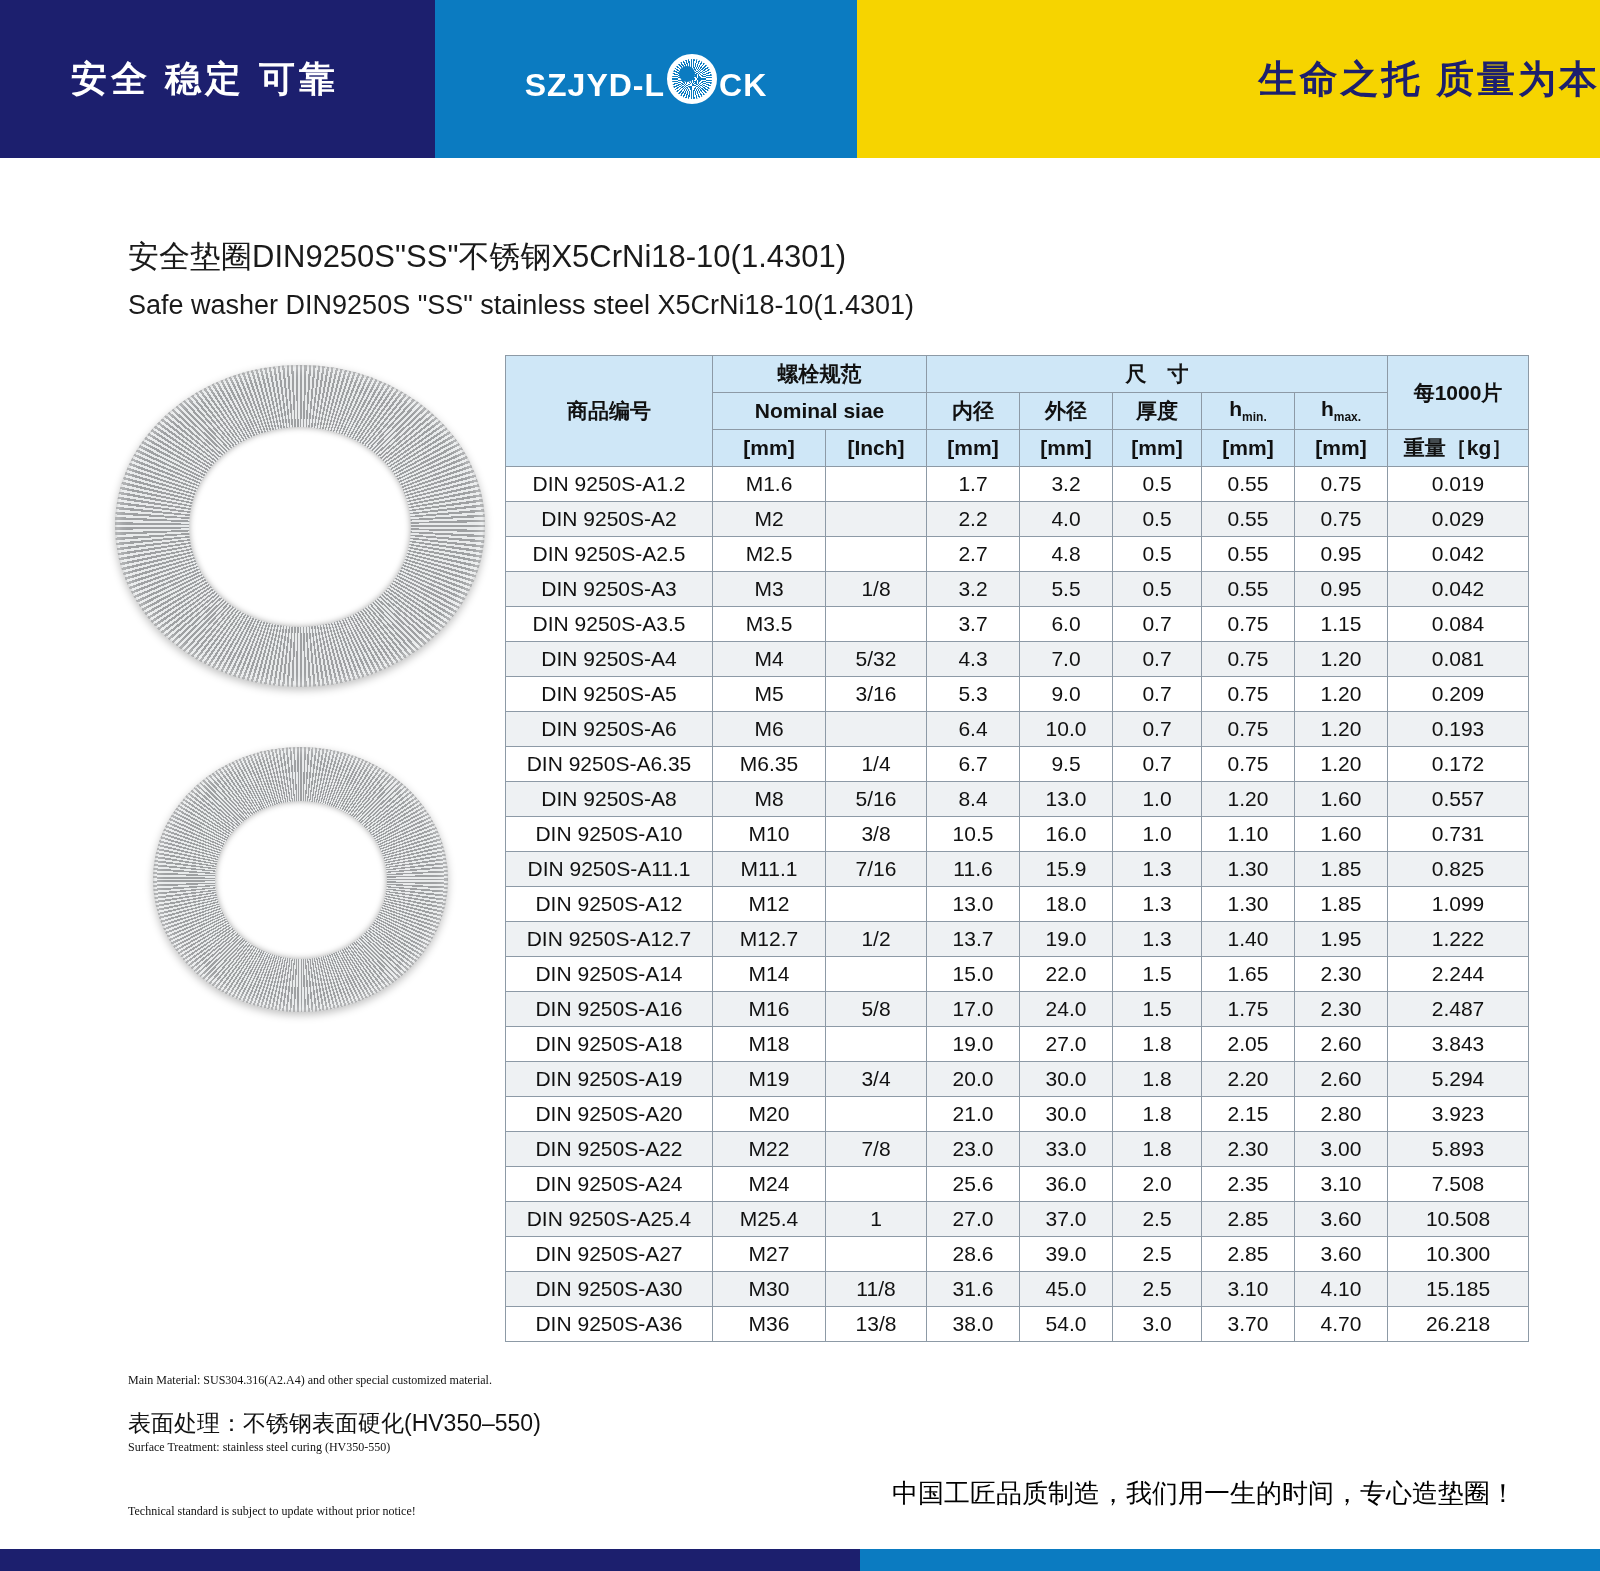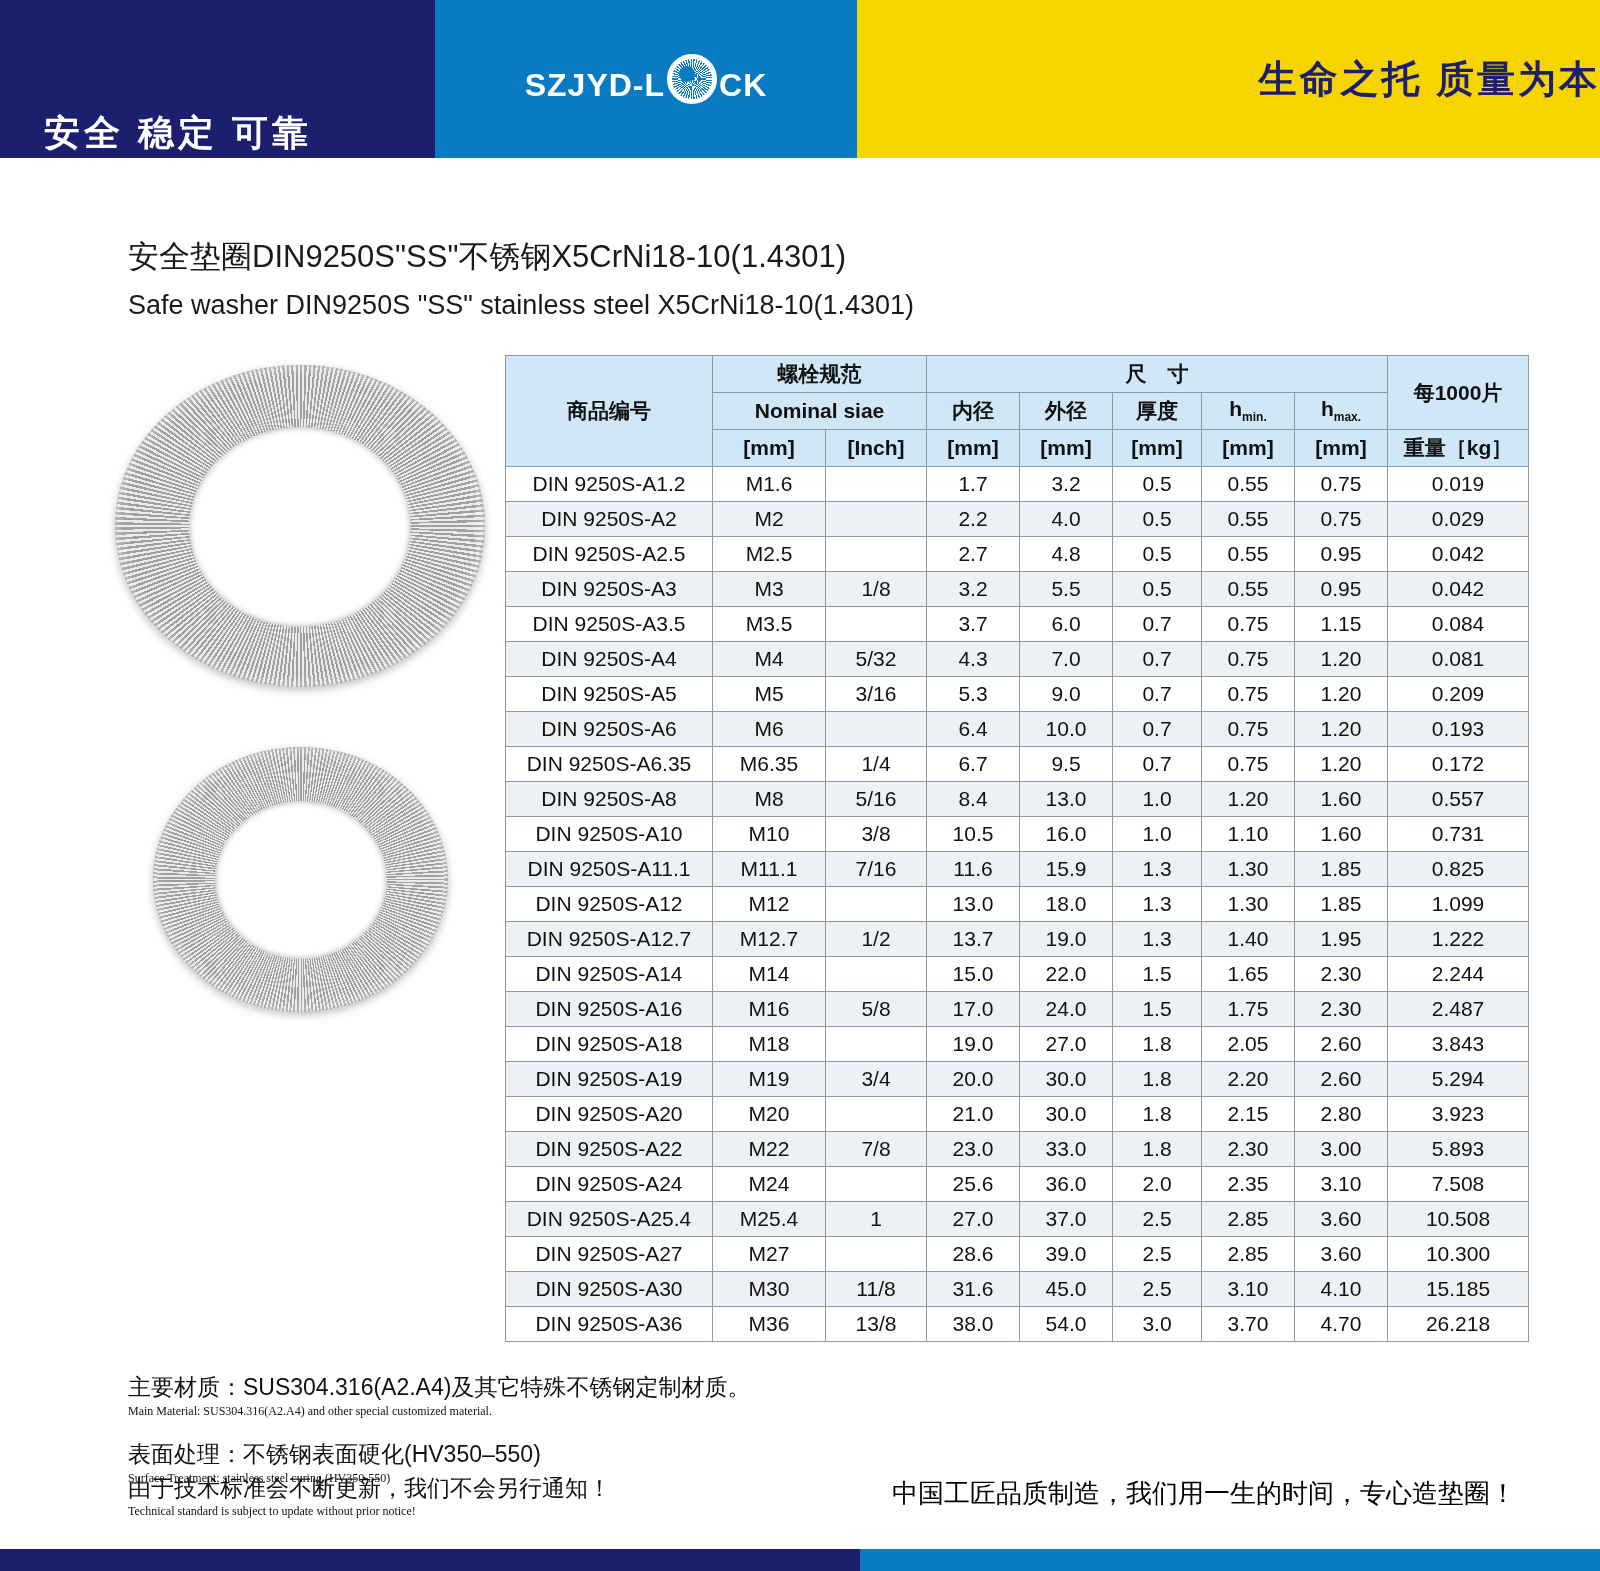--- a/index.html
+++ b/index.html
@@ -18,23 +18,23 @@
   
   .header {
     display: flex;
     height: 158px;
     width: 100%;
   }
   .header-left {
     width: 435px;
     background: #1c1f6e;
     display: flex;
-    align-items: flex-end;
+    align-items: center;
     justify-content: flex-start;
-    padding-left: 44px;
+    padding-left: 71px;
     box-sizing: border-box;
   }
   .header-left .slogan {
     color: #ffffff;
     font-size: 36px;
     font-weight: bold;
     letter-spacing: 4px;
   }
   .header-mid {
     width: 422px;
@@ -564,31 +564,29 @@
             <td class="col-hmax">4.70</td>
             <td class="col-wt">26.218</td>
           </tr>
         </tbody>
     </table>
   </div>
 </div>
 
 <div class="notes">
   <div class="note-block">
-    <div class="note-cn">主要材质：SUS304.316(A2.A4)及其它特殊不锈钢定制材质。</div>
     <div class="note-en">Main Material: SUS304.316(A2.A4) and other special customized material.</div>
   </div>
   <div class="note-block">
     <div class="note-cn">表面处理：不锈钢表面硬化(HV350–550)</div>
     <div class="note-en">Surface Treatment: stainless steel curing (HV350-550)</div>
   </div>
 </div>
 
 <div class="footer-note">
-  <div class="note-cn">由于技术标准会不断更新，我们不会另行通知！</div>
   <div class="note-en">Technical standard is subject to update without prior notice!</div>
 </div>
 
 <div class="footer-slogan">中国工匠品质制造，我们用一生的时间，专心造垫圈！</div>
 
 <div class="footer-bar">
   <div class="fb-left"></div>
   <div class="fb-right"></div>
 </div>
 

